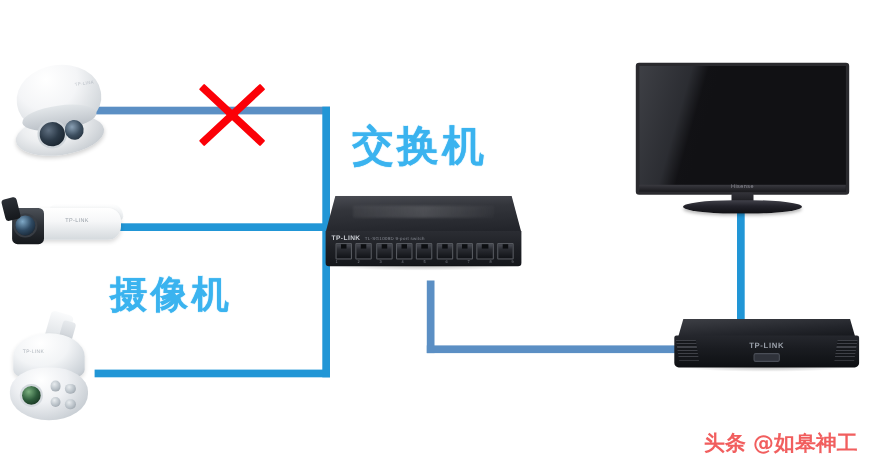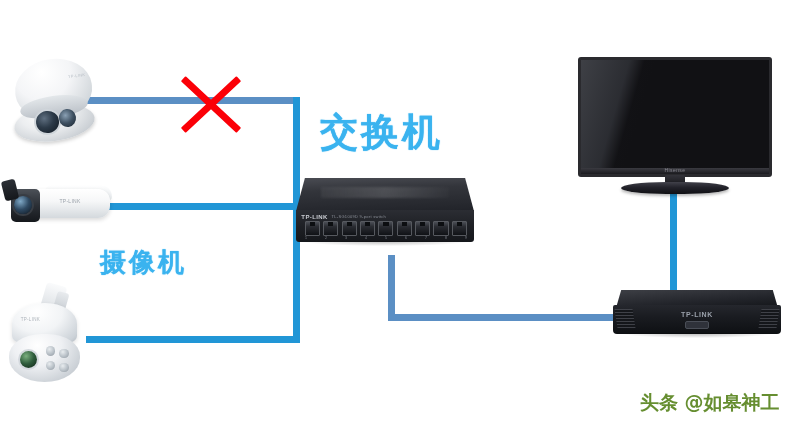--- a/index.html
+++ b/index.html
@@ -369,21 +369,21 @@
   .ptz-logo {
     position: absolute;
     left: 18%; top: 34%;
     font-size: 4.5px; color: #aeb4bb;
     letter-spacing: 0.3px;
   }
 
   
   .watermark {
     position: absolute;
-    color: #4d7c0f;
+    color: #ef4444;
     font-family: "DejaVu Sans", sans-serif;
     font-weight: bold;
     white-space: nowrap;
     opacity: 0.86;
   }
 </style>
 </head>
 <body>
 
 <div id="stage">
@@ -487,18 +487,18 @@
       <div class="nvr-vent l"></div>
       <div class="nvr-vent r"></div>
       <div class="nvr-logo">TP-LINK</div>
       <div class="nvr-slot"></div>
     </div>
     <div class="nvr-shadow"></div>
   </div>
 
   <div class="cn-label" style="left:320px; top:107px; font-size:38px;">交换机</div>
 
-  <div class="cn-label" style="left:100px; top:245px; font-size:26px;">摄像机</div>
+  <div class="cn-label" style="left:100px; top:245px; font-size:34px;">摄像机</div>
 
 
   <div class="watermark" style="left:640px; top:390px; font-size:19px;">头条 @如皋神工</div>
 
 </div>
 
 </body></html>

